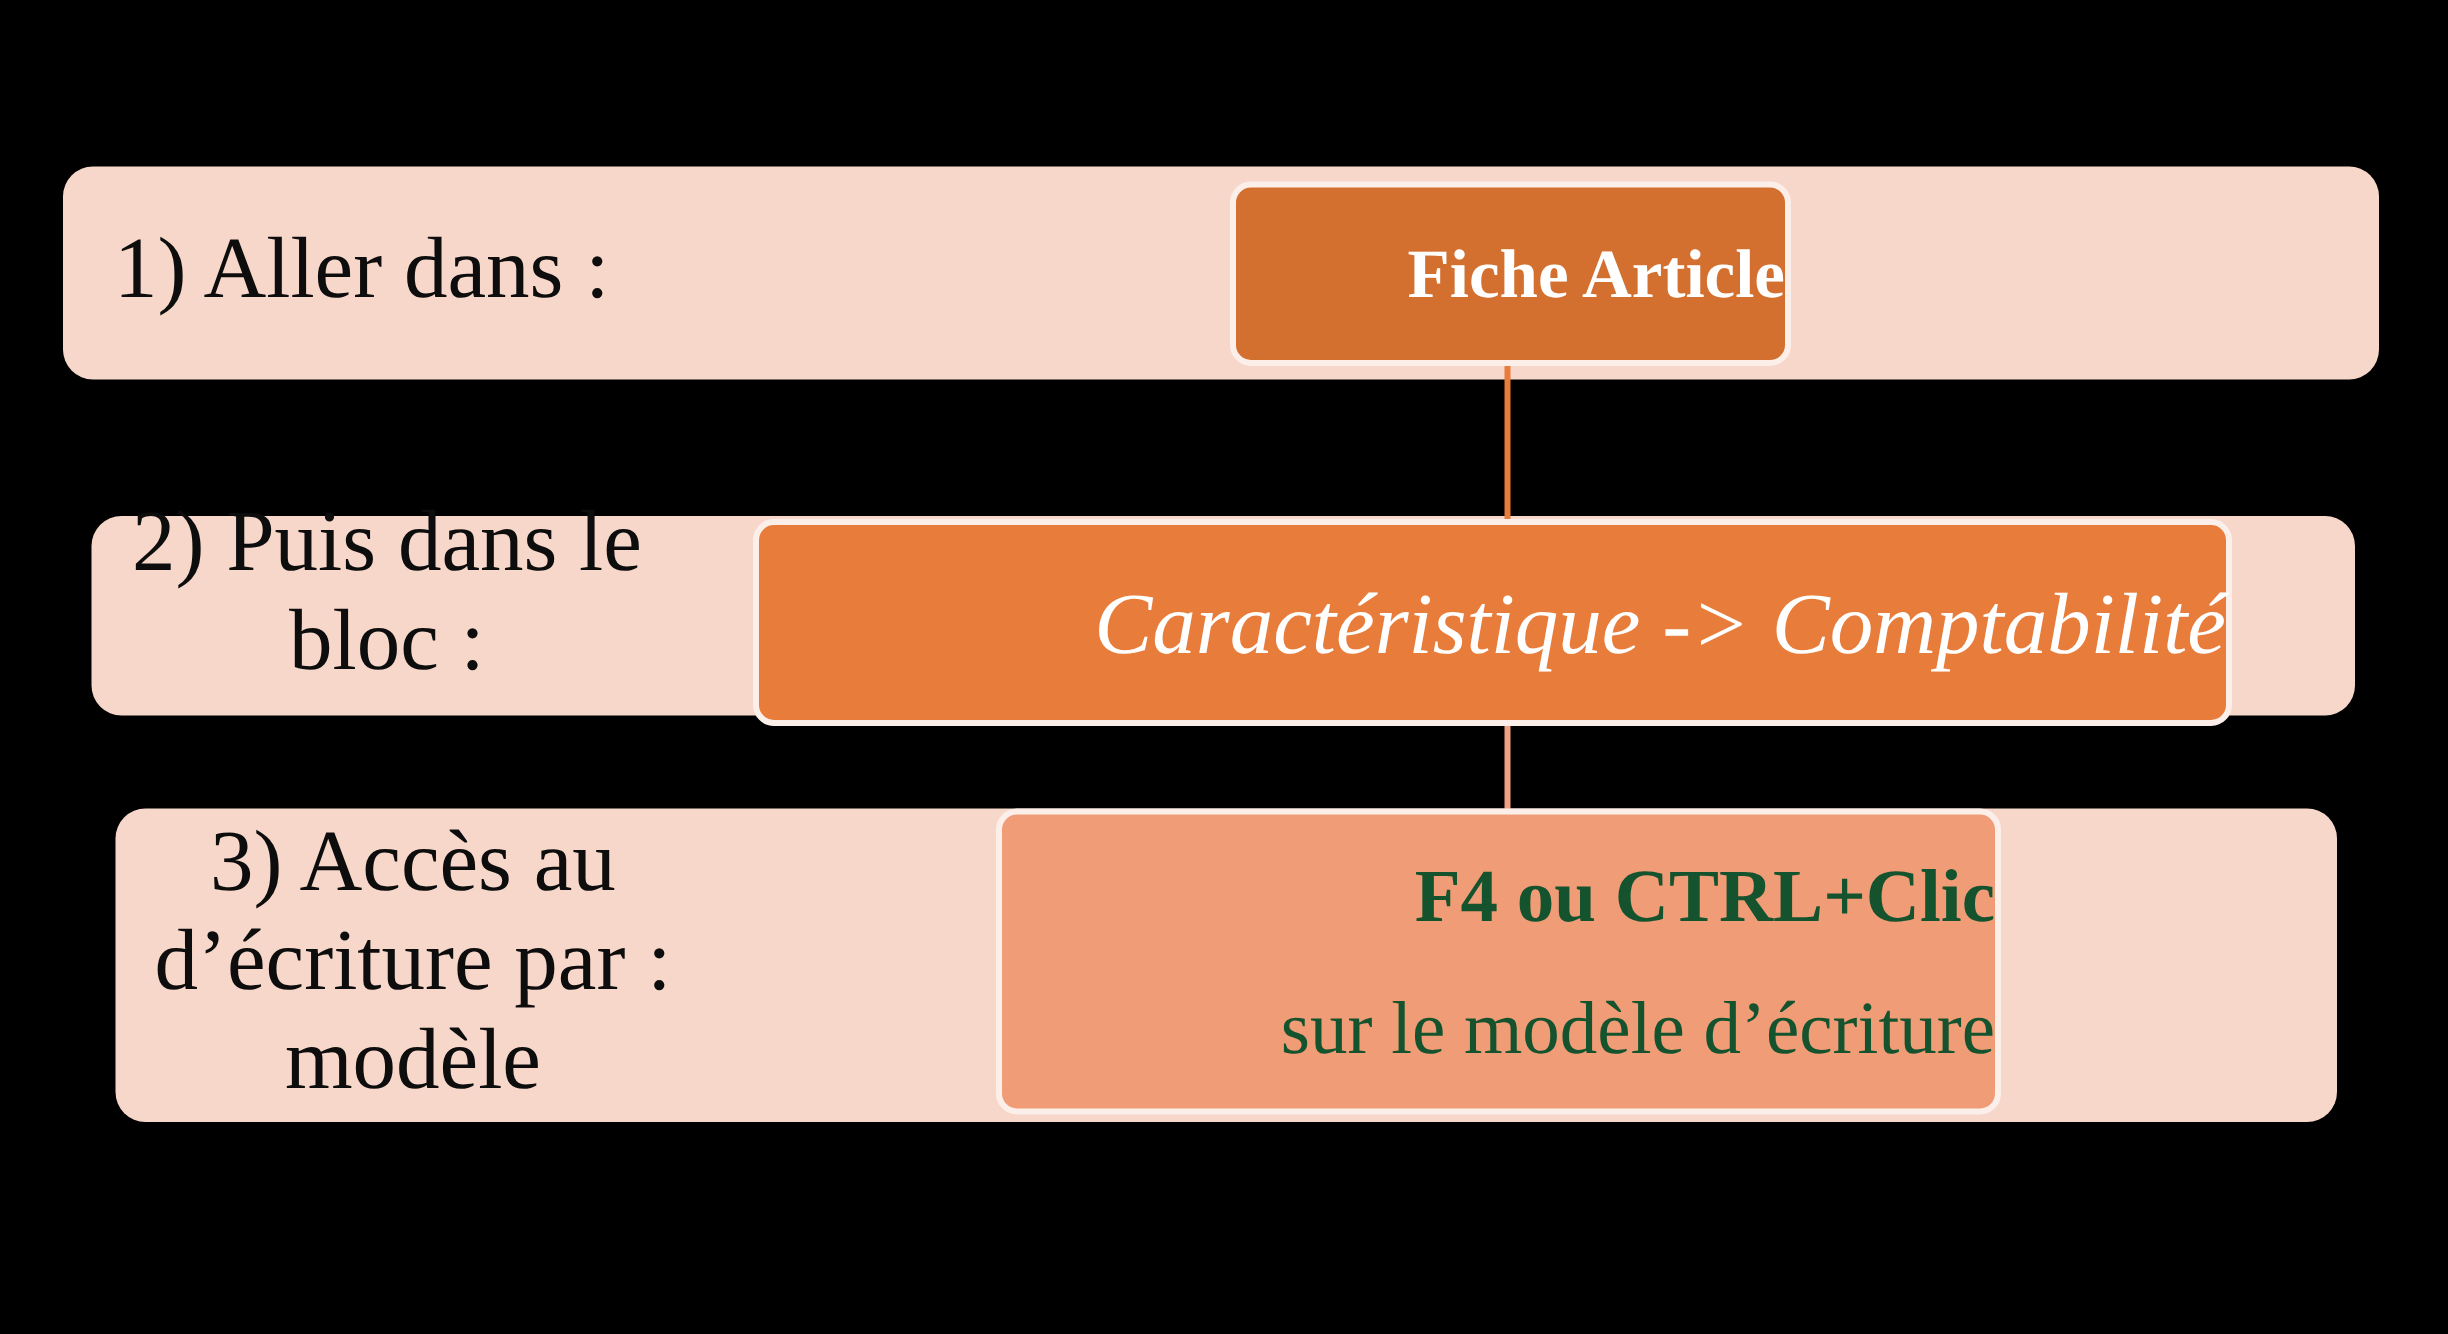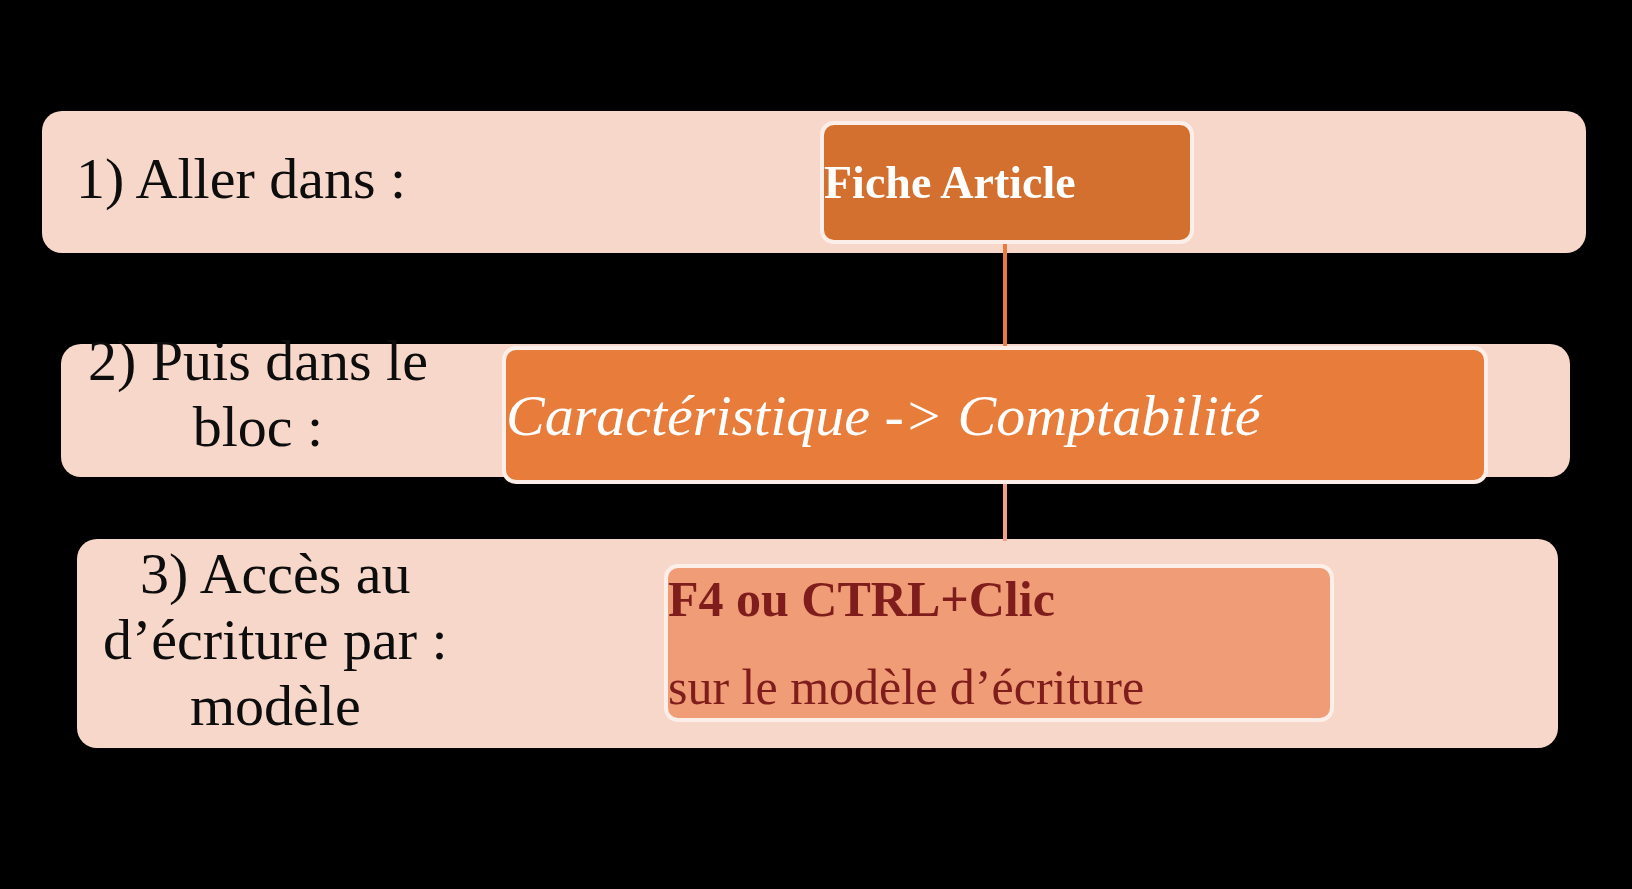--- a/index.html
+++ b/index.html
@@ -45,44 +45,44 @@
   .connector1 { left: 1003px; top: 244px; height: 104px; background: #e87d3b; }
   .connector2 { left: 1003px; top: 484px; height: 57px;  background: #f0a183; }
 
   .node {
     position: absolute;
     border: 4px solid #fcefe9;
     border-radius: 14px;
     box-sizing: border-box;
     display: flex;
     flex-direction: column;
-    align-items: flex-start;
+    align-items: flex-end;
     justify-content: center;
     text-align: center;
     z-index: 4;
   }
   .node1 {
     left: 820px; top: 121px; width: 374px; height: 123px;
     background: #d4702f;
     color: #ffffff;
     font-weight: bold;
     font-size: 46px;
   }
   .node2 {
     left: 482px; top: 346px; width: 986px; height: 138px;
     background: #e87d3b;
     color: #ffffff;
     font-style: italic;
     font-size: 58px;
     margin-left: 20px;
   }
   .node3 {
-    left: 664px; top: 564px; width: 670px; height: 158px;
+    left: 664px; top: 539px; width: 670px; height: 204px;
     background: #f09c77;
-    color: #7f1d1d;
+    color: #14532d;
     font-size: 50px;
     line-height: 88px;
   }
   .node3 .line1 { font-weight: bold; }
 </style>
 </head>
 <body>
 
 <div id="canvas">
 

